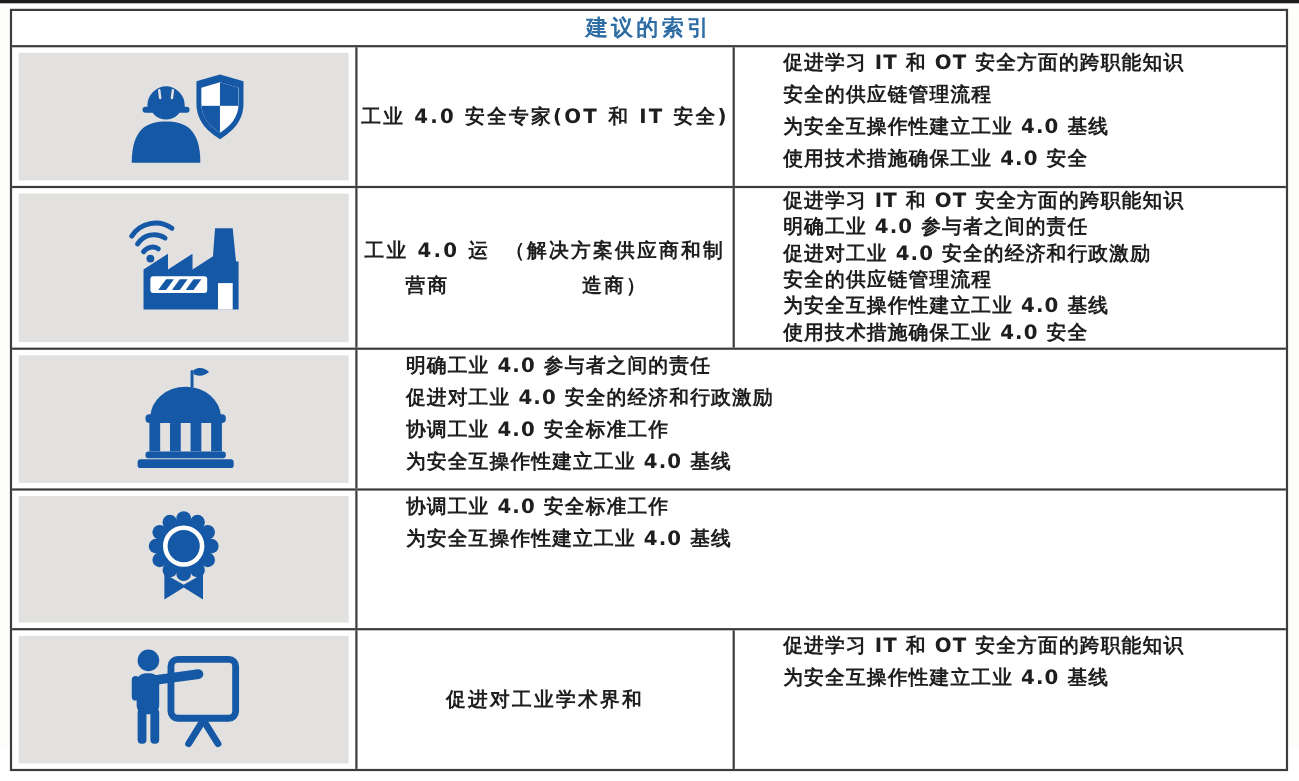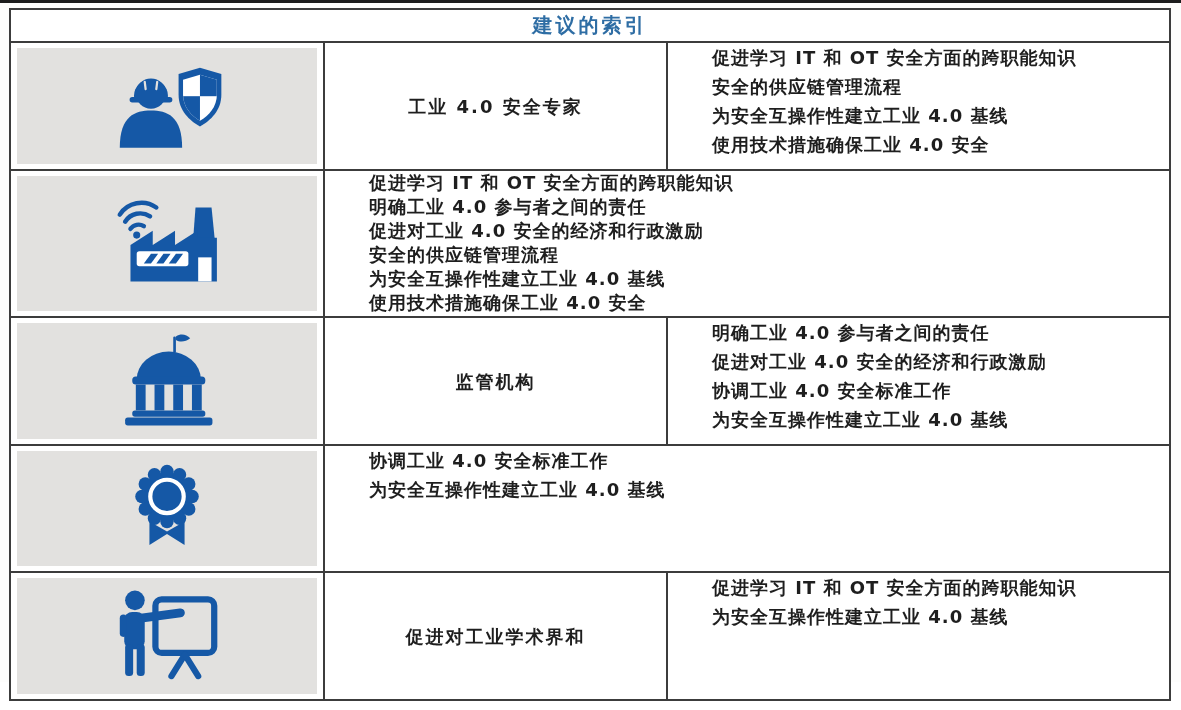--- a/index.html
+++ b/index.html
@@ -181,58 +181,60 @@
   <div class="row row-1">
     <div class="cell cell-icon">
       <div class="icon-bg">
         <svg class="icon">
                 <use href="#worker-shield-icon" xlink:href="#worker-shield-icon"></use>
               </svg>
       </div>
     </div>
     <div class="cell cell-role">
             <div class="role-line">工业 4.0 安全专家</div>
+            <div class="role-line">(OT 和 IT 安全)</div>
           </div>
     <div class="cell cell-items">
             <div class="item">促进学习 IT 和 OT 安全方面的跨职能知识</div>
             <div class="item">安全的供应链管理流程</div>
             <div class="item">为安全互操作性建立工业 4.0 基线</div>
             <div class="item">使用技术措施确保工业 4.0 安全</div>
           </div>
   </div>
 
   <div class="row row-2">
     <div class="cell cell-icon">
       <div class="icon-bg">
         <svg class="icon">
                 <use href="#factory-wifi-icon" xlink:href="#factory-wifi-icon"></use>
               </svg>
       </div>
     </div>
+    <div class="cell cell-role">
+            <div class="role-line">工业 4.0 运营商</div>
+            <div class="role-line">（解决方案供应商和制造商）</div>
+          </div>
     <div class="cell cell-items">
             <div class="item">促进学习 IT 和 OT 安全方面的跨职能知识</div>
             <div class="item">明确工业 4.0 参与者之间的责任</div>
             <div class="item">促进对工业 4.0 安全的经济和行政激励</div>
             <div class="item">安全的供应链管理流程</div>
             <div class="item">为安全互操作性建立工业 4.0 基线</div>
             <div class="item">使用技术措施确保工业 4.0 安全</div>
           </div>
   </div>
 
   <div class="row row-3">
     <div class="cell cell-icon">
       <div class="icon-bg">
         <svg class="icon">
                 <use href="#government-building-icon" xlink:href="#government-building-icon"></use>
               </svg>
       </div>
     </div>
-    <div class="cell cell-role">
-            <div class="role-line">监管机构</div>
-          </div>
     <div class="cell cell-items">
             <div class="item">明确工业 4.0 参与者之间的责任</div>
             <div class="item">促进对工业 4.0 安全的经济和行政激励</div>
             <div class="item">协调工业 4.0 安全标准工作</div>
             <div class="item">为安全互操作性建立工业 4.0 基线</div>
           </div>
   </div>
 
   <div class="row row-4">
     <div class="cell cell-icon">

